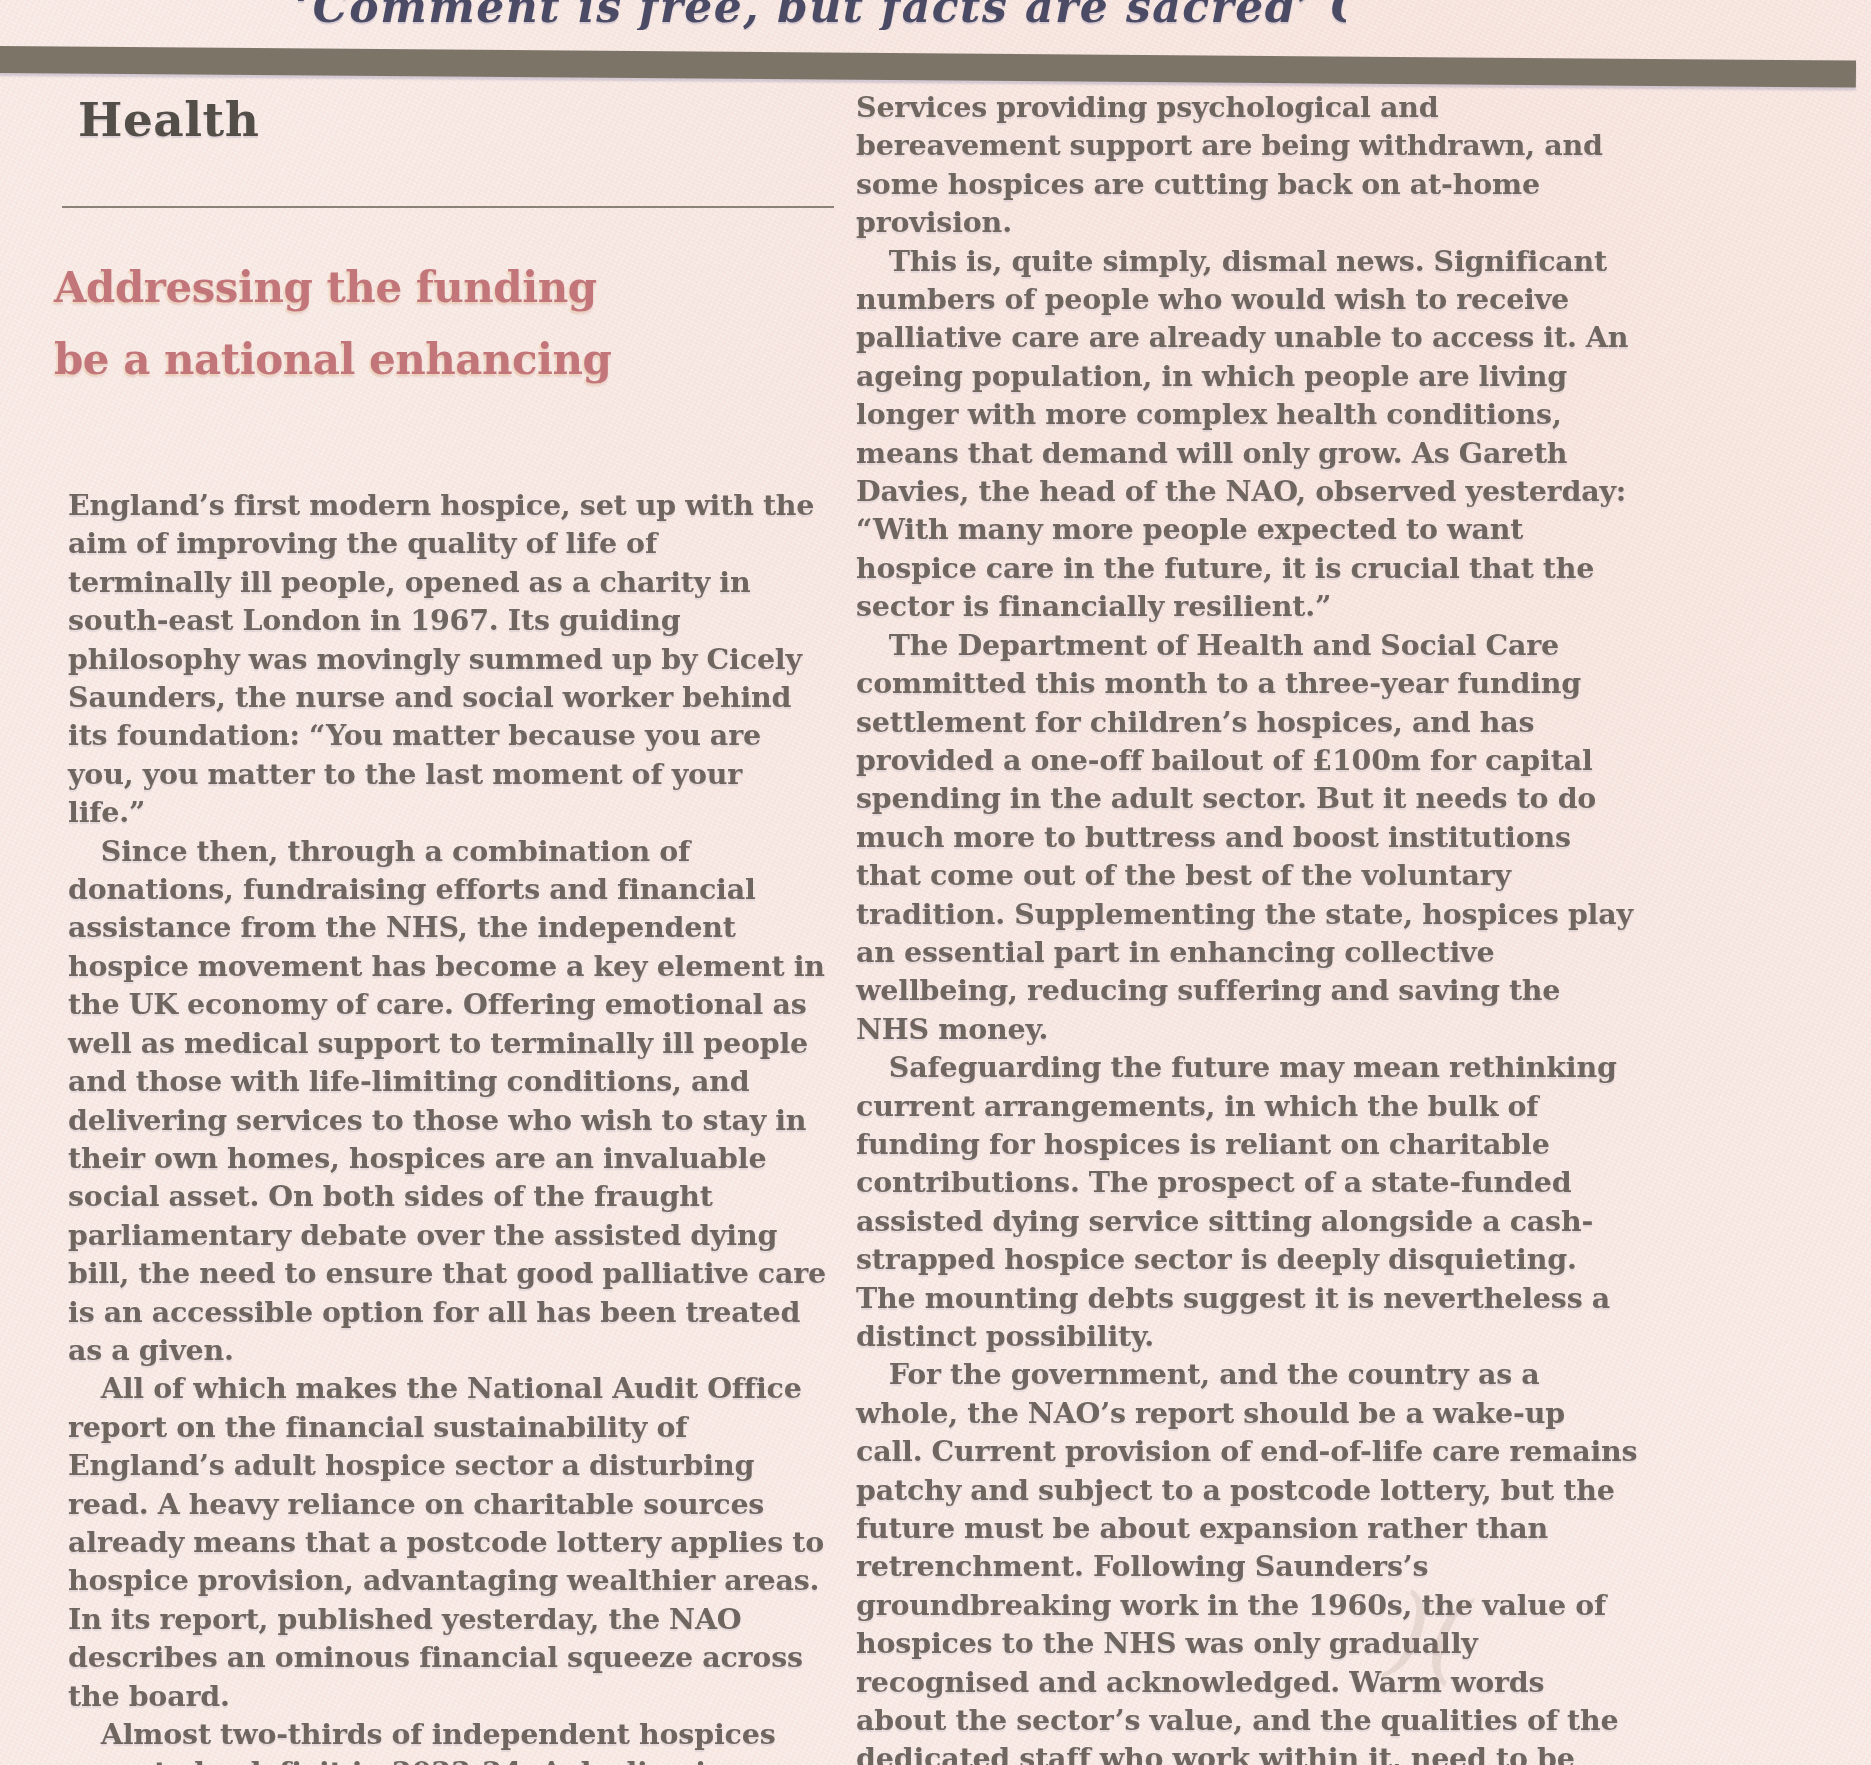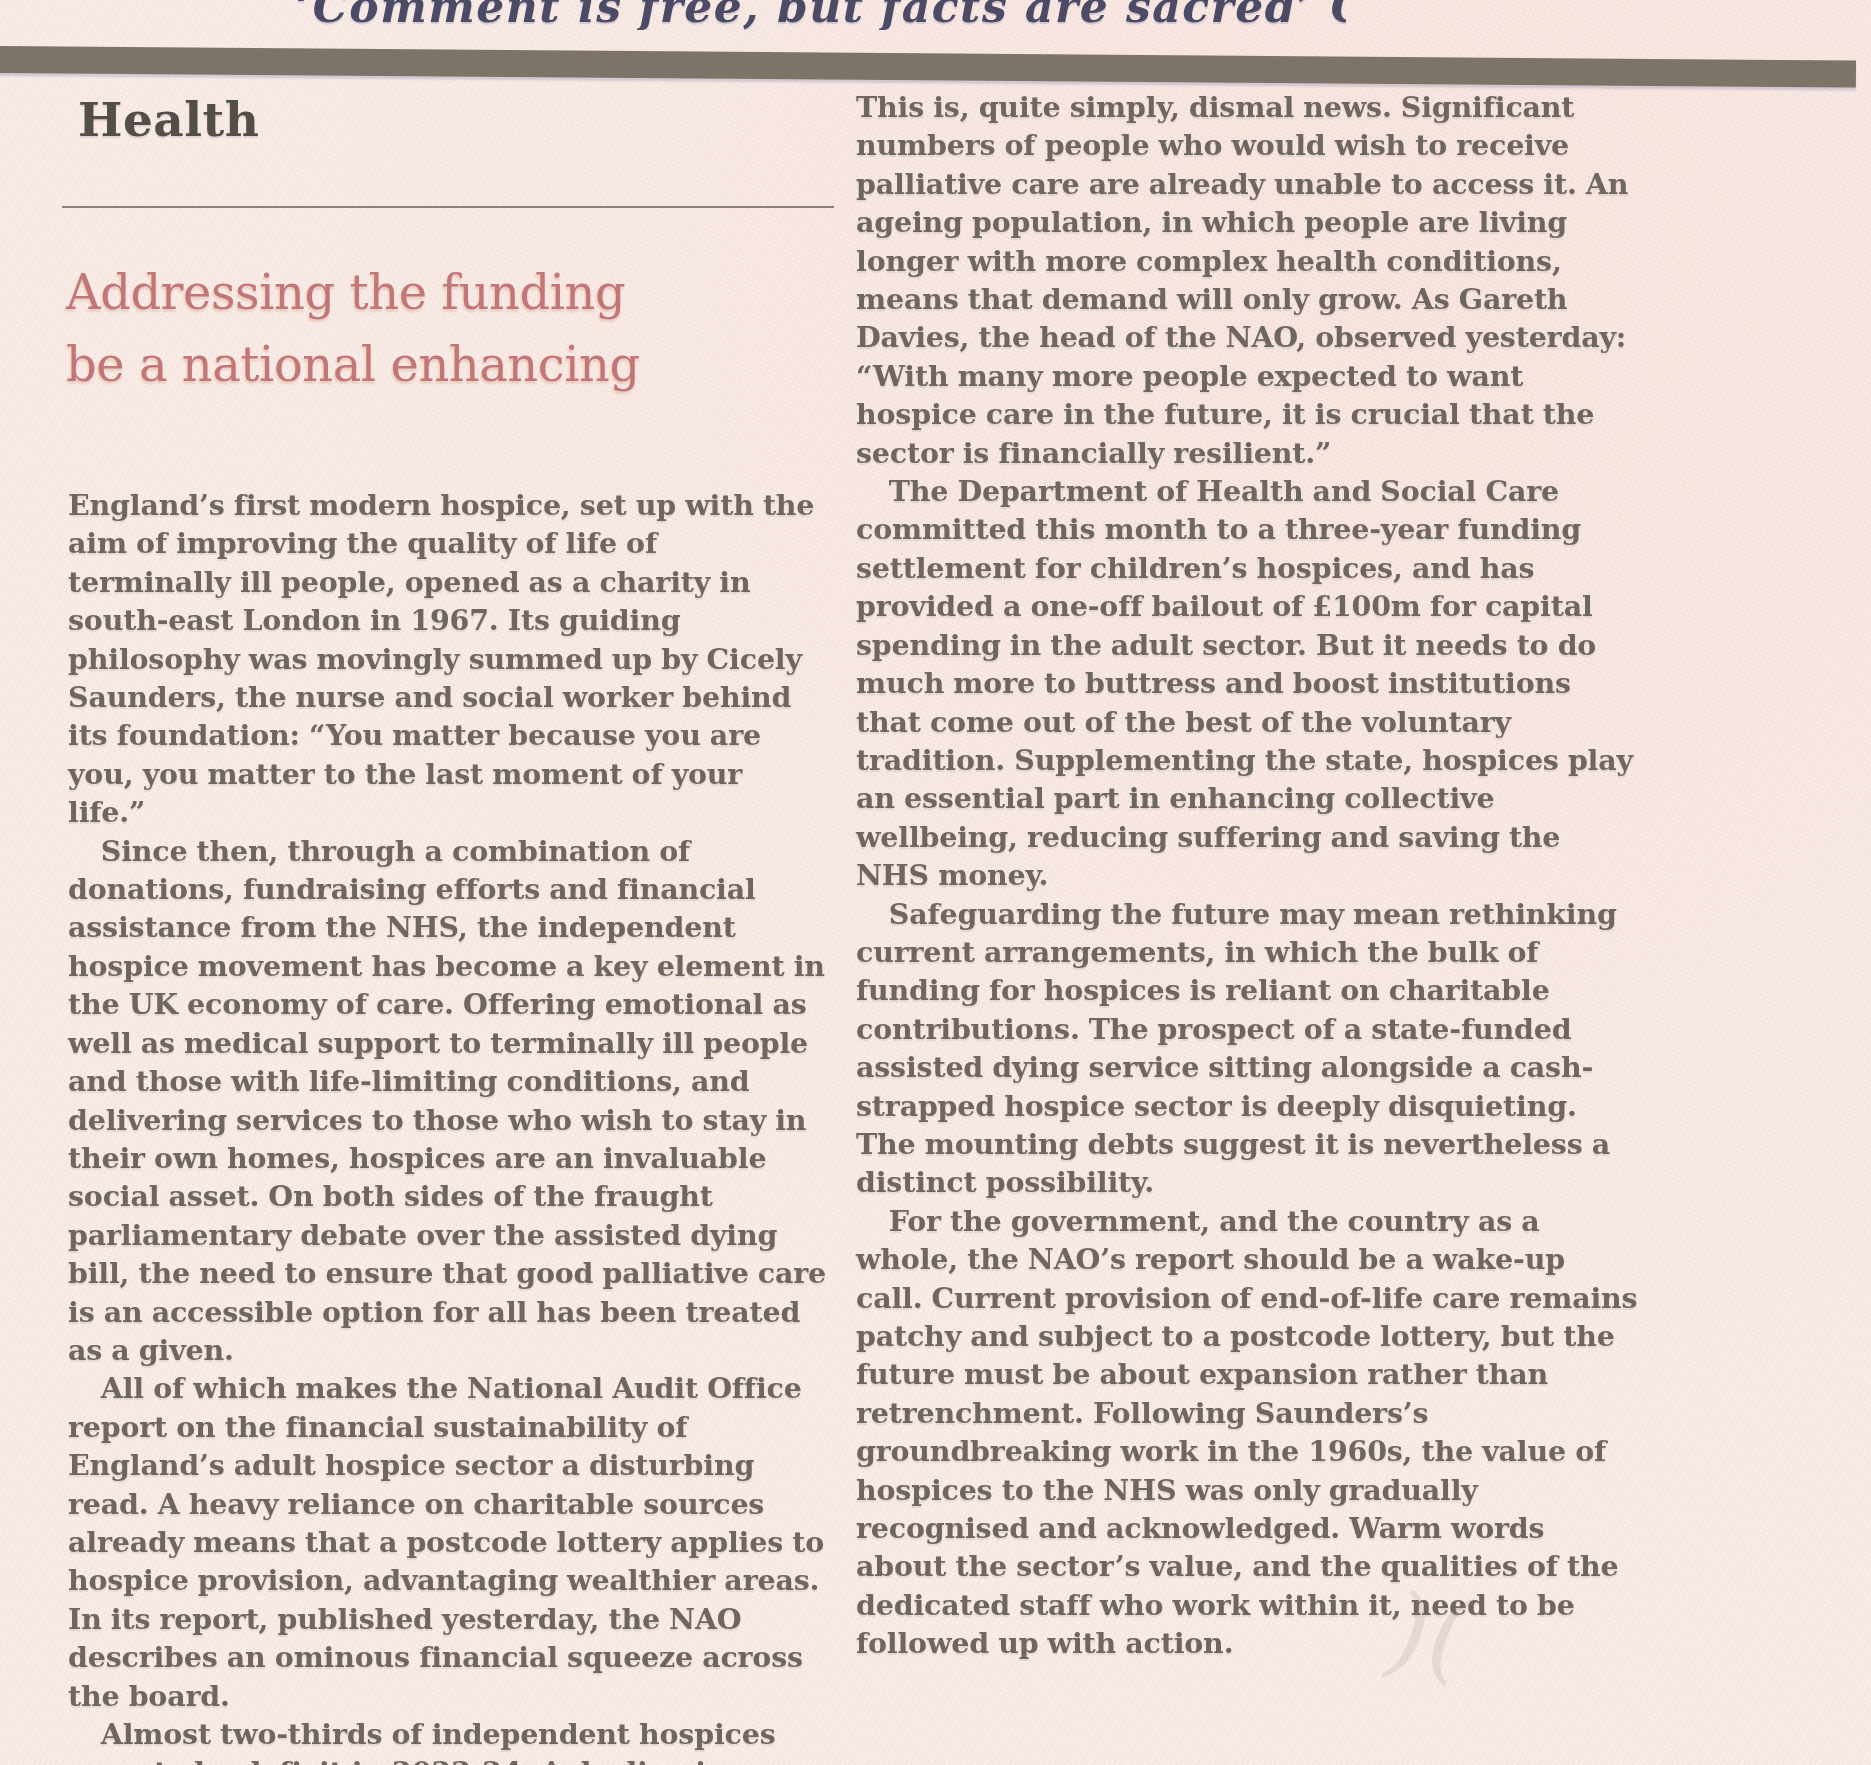--- a/index.html
+++ b/index.html
@@ -40,22 +40,22 @@
     text-shadow:0 2px 1px rgba(120,115,160,0.20);
     text-align:right;
   }
 
   .headline-rule{
     position:absolute;left:62px;top:206px;width:772px;height:2px;
     background:#8a8276;
   }
 
   .headline{
-    position:absolute;left:66px;top:224px;width:790px;
-    font-size:48px;line-height:72px;font-weight:normal;color:#c3767a;
+    position:absolute;left:54px;top:224px;width:790px;
+    font-size:42px;line-height:72px;font-weight:bold;color:#c3767a;
     letter-spacing:-0.5px;
     text-shadow:-2px 2px 0 rgba(231,196,130,0.25), 0 3px 2px rgba(185,120,120,0.18);
   }
 
   .col{
     position:absolute;
     font-size:28.5px;line-height:38.4px;font-weight:bold;color:#6f6660;
     letter-spacing:-0.2px;word-spacing:-0.5px;
     text-shadow:0 2px 1px rgba(115,110,155,0.16);
   }
@@ -101,20 +101,21 @@
 
       <p>Since then, through a combination of donations, fundraising efforts and financial assistance from the NHS, the independent hospice movement has become a key element in the UK economy of care. Offering emotional as well as medical support to terminally ill people and those with life-limiting conditions, and delivering services to those who wish to stay in their own homes, hospices are an invaluable social asset. On both sides of the fraught parliamentary debate over the assisted dying bill, the need to ensure that good palliative care is an accessible option for all has been treated as a given.</p>
 
       <p>All of which makes the National Audit Office report on the financial sustainability of England’s adult hospice sector a disturbing read. A heavy reliance on charitable sources already means that a postcode lottery applies to hospice provision, advantaging wealthier areas. In its report, published yesterday, the NAO describes an ominous financial squeeze across the board.</p>
 
       <p>Almost two-thirds of independent hospices reported a deficit in 2023-24. A decline in donations, the impact of inflation and higher employment costs is leading to a reduction in the number of beds and staff layoffs.</p>
     </div>
 
   <div class="col col-right">
 
+      <p>Services providing psychological and bereavement support are being withdrawn, and some hospices are cutting back on at-home provision.</p>
 
       <p>This is, quite simply, dismal news. Significant numbers of people who would wish to receive palliative care are already unable to access it. An ageing population, in which people are living longer with more complex health conditions, means that demand will only grow. As Gareth Davies, the head of the NAO, observed yesterday: “With many more people expected to want hospice care in the future, it is crucial that the sector is financially resilient.”</p>
 
       <p>The Department of Health and Social Care committed this month to a three-year funding settlement for children’s hospices, and has provided a one-off bailout of £100m for capital spending in the adult sector. But it needs to do much more to buttress and boost institutions that come out of the best of the voluntary tradition. Supplementing the state, hospices play an essential part in enhancing collective wellbeing, reducing suffering and saving the NHS money.</p>
 
       <p>Safeguarding the future may mean rethinking current arrangements, in which the bulk of funding for hospices is reliant on charitable contributions. The prospect of a state-funded assisted dying service sitting alongside a cash-strapped hospice sector is deeply disquieting. The mounting debts suggest it is nevertheless a distinct possibility.</p>
 
       <p>For the government, and the country as a whole, the NAO’s report should be a wake-up call. Current provision of end-of-life care remains patchy and subject to a postcode lottery, but the future must be about expansion rather than retrenchment. Following Saunders’s groundbreaking work in the 1960s, the value of hospices to the NHS was only gradually recognised and acknowledged. Warm words about the sector’s value, and the qualities of the dedicated staff who work within it, need to be followed up with action.</p>
     </div>
 

